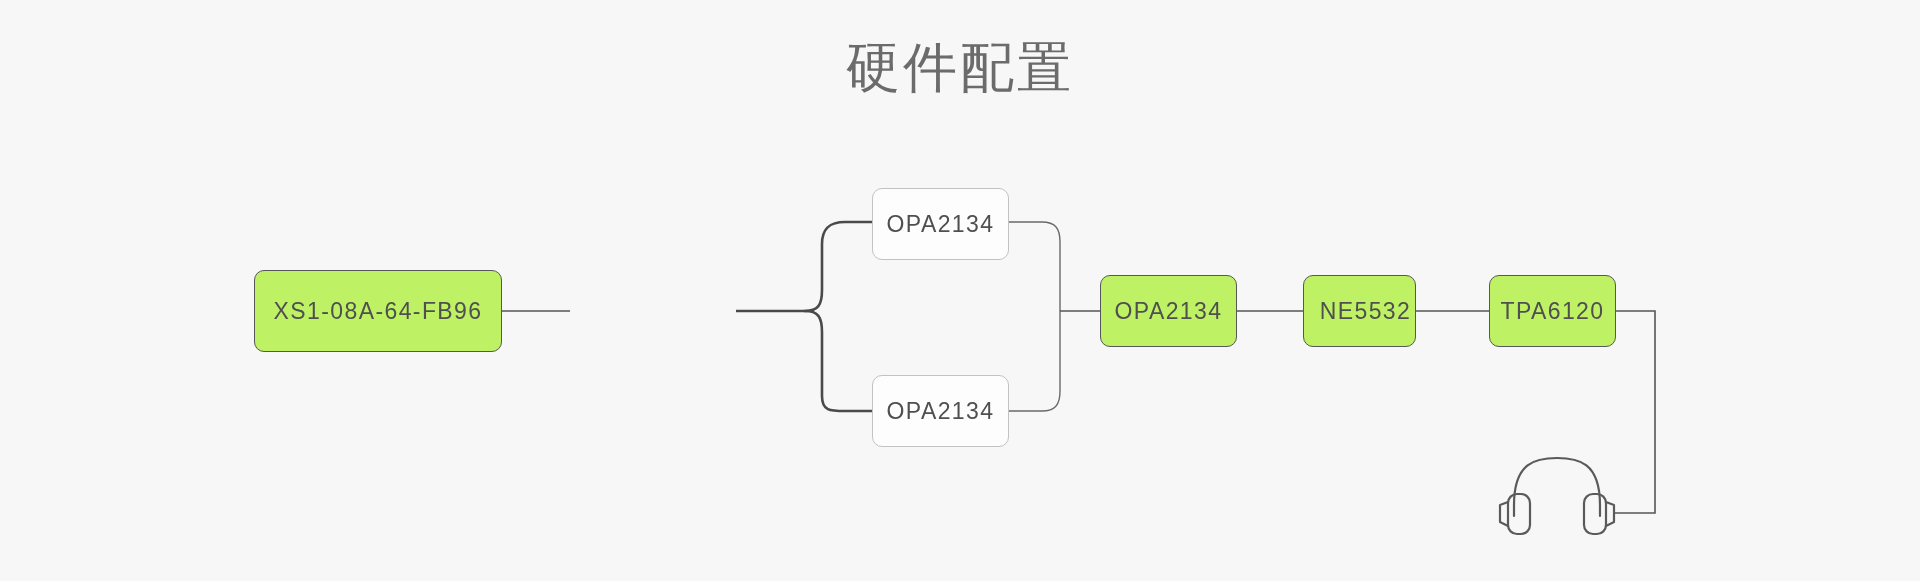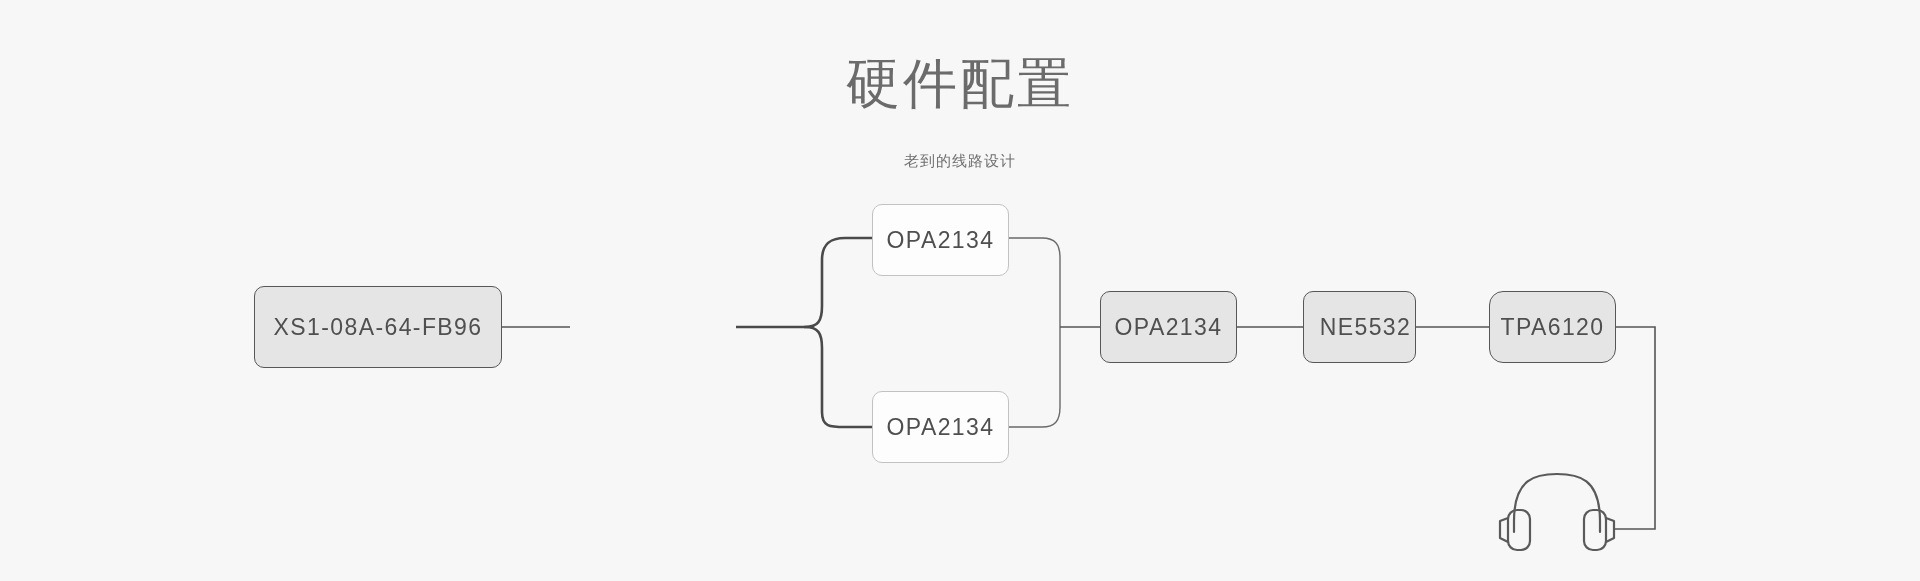--- a/index.html
+++ b/index.html
@@ -12,21 +12,20 @@
     height: 581px;
     overflow: hidden;
     font-family: "Liberation Sans", "DejaVu Sans", sans-serif;
     position: relative;
   }
   #root {
     position: relative;
     width: 1920px;
     height: 461px;
     background: #f7f7f7;
-    margin-top: 16px;
   }
   .title {
     position: absolute;
     left: 0;
     top: 36px;
     width: 1920px;
     text-align: center;
     font-size: 54px;
     font-weight: 400;
     color: #6b6b6b;
@@ -56,21 +55,21 @@
   .svg-layer {
     position: absolute;
     left: 0;
     top: 0;
     width: 1920px;
     height: 581px;
   }
   .node {
     position: absolute;
     box-sizing: border-box;
-    background: #e5e5e5;
+    background: #bef264;
     border: 1.6px solid #575757;
     border-radius: 10px;
     display: flex;
     align-items: center;
     justify-content: center;
     color: #4f4f4f;
     font-size: 23px;
     letter-spacing: 1.4px;
     white-space: nowrap;
     font-family: "Liberation Sans", "DejaVu Sans", sans-serif;
@@ -80,21 +79,20 @@
     background: #fdfdfd;
   }
 </style>
 </head>
 <body>
 
 <div id="root">
 
   <div class="title">硬件配置</div>
 
-  <div class="subtitle">老到的线路设计</div>
 
   <div class="diagram">
 
     <svg class="svg-layer" viewBox="0 0 1920 581">
 
       <line x1="502" y1="311" x2="570" y2="311" stroke="#555555" stroke-width="1.6"></line>
 
       <line x1="736" y1="311" x2="805" y2="311" stroke="#4a4a4a" stroke-width="2.6"></line>
 
       <path d="M 805 311 C 818 311 822 305 822 290 L 822 244 C 822 228 830 222 845 222 L 872 222" fill="none" stroke="#4a4a4a" stroke-width="2.6" stroke-linecap="round"></path>
@@ -136,18 +134,18 @@
     </div>
 
     <div class="node" style="left:1100px; top:275px; width:137px; height:72px;">
       <span>OPA2134</span>
     </div>
 
     <div class="node" style="left:1303px; top:275px; width:113px; height:72px;padding-left:12px;">
       <span>NE5532</span>
     </div>
 
-    <div class="node" style="left:1489px; top:275px; width:127px; height:72px;border-radius:14px;">
+    <div class="node" style="left:1489px; top:275px; width:127px; height:72px;">
       <span>TPA6120</span>
     </div>
 
   </div>
 </div>
 
 </body></html>

